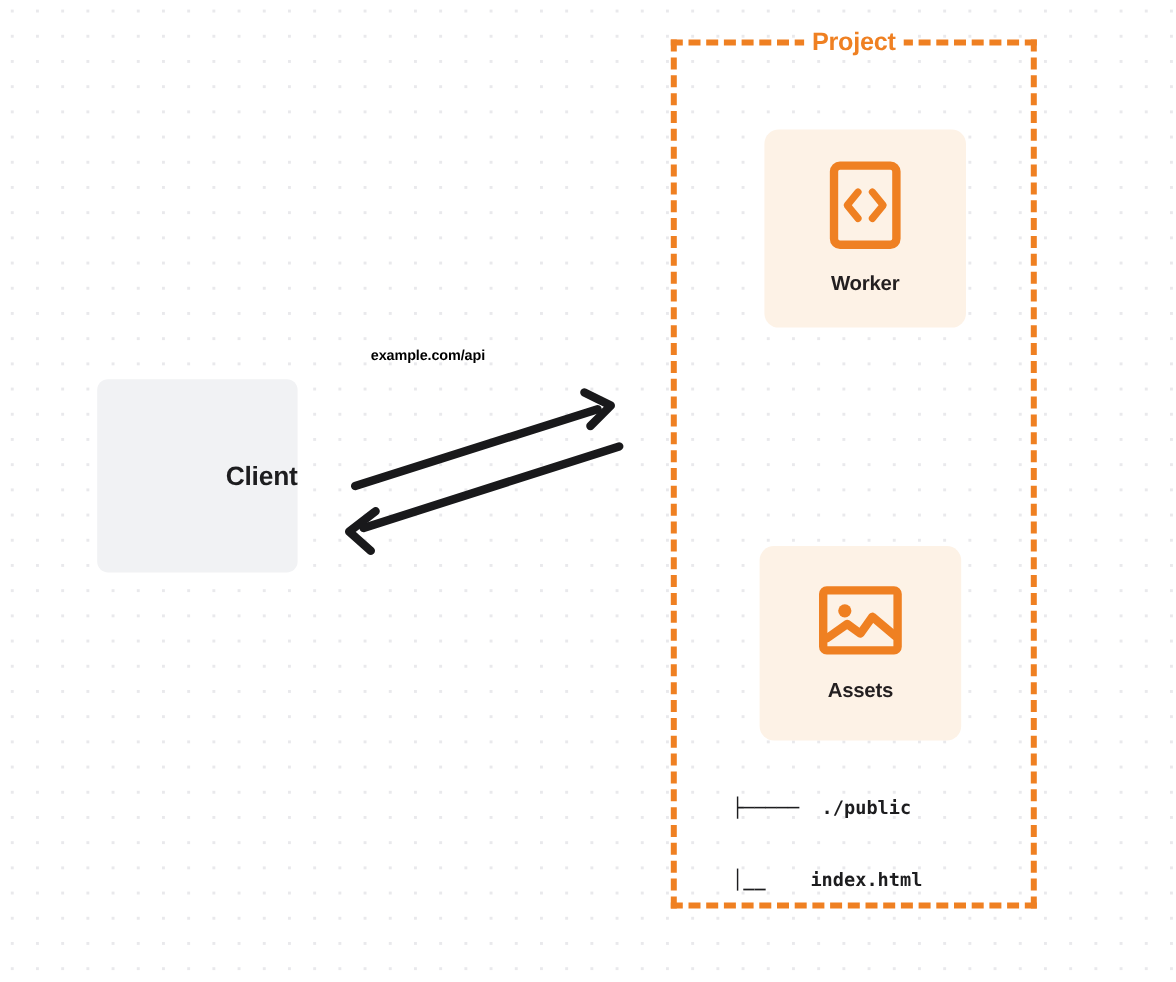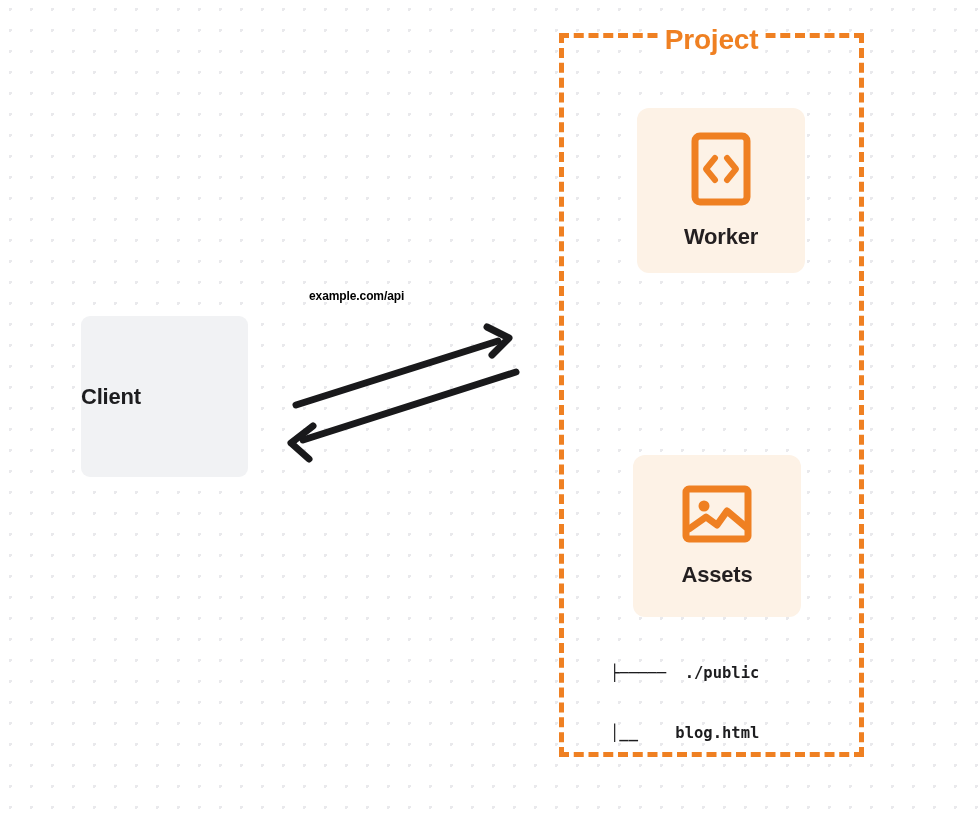--- a/index.html
+++ b/index.html
@@ -31,21 +31,21 @@
 
   
   #client-box {
     position: absolute;
     left: 81px; top: 316px;
     width: 167px; height: 161px;
     background: #f1f2f4;
     border-radius: 9px;
     display: flex;
     align-items: center;
-    justify-content: flex-start;
+    justify-content: flex-end;
   }
   #client-box .node-label {
     font-size: 22px;
     font-weight: bold;
     color: #1d1d1f;
     letter-spacing: -0.2px;
   }
 
   
   #arrows-svg {
@@ -73,21 +73,21 @@
     box-sizing: border-box;
     background: transparent;
   }
   #project-title {
     position: absolute;
     left: 50%;
     top: -14px;
     transform: translateX(-50%);
     background: #ffffff;
     padding: 0 7px;
-    font-size: 28px;
+    font-size: 21px;
     font-weight: bold;
     color: #ef8022;
     letter-spacing: -0.2px;
     white-space: nowrap;
   }
 
   
   .card {
     position: absolute;
     background: #fdf2e6;
@@ -98,21 +98,21 @@
     justify-content: center;
   }
   #worker-card { left: 73px; top: 70px;  width: 168px; height: 165px; }
   #assets-card { left: 69px; top: 417px; width: 168px; height: 162px; }
 
   .card .card-icon {
     display: block;
     margin-bottom: 14px;
   }
   .card .node-label {
-    font-size: 22px;
+    font-size: 17px;
     font-weight: bold;
     color: #231f20;
     letter-spacing: -0.2px;
   }
 
   
   #file-tree {
     position: absolute;
     left: 46px;
     top: 585px;
@@ -175,18 +175,18 @@
           <rect x="4" y="5" width="62" height="50" rx="3" ry="3" fill="none" stroke="#ef8022" stroke-width="7"></rect>
           <circle cx="22" cy="22" r="5.5" fill="#ef8022"></circle>
           <polyline points="7,45 24,33 35,41 45,27 64,43" fill="none" stroke="#ef8022" stroke-width="7" stroke-linecap="round" stroke-linejoin="round"></polyline>
         </svg>
       </span>
       <span class="node-label">Assets</span>
     </div>
 
     <div id="file-tree">
       <span class="tree-row">├─────  ./public</span>
-      <span class="tree-row">│__    blog.html</span>
+      <span class="tree-row">│__    index.html</span>
       
     </div>
 
   </div>
 </div>
 
 </body></html>

